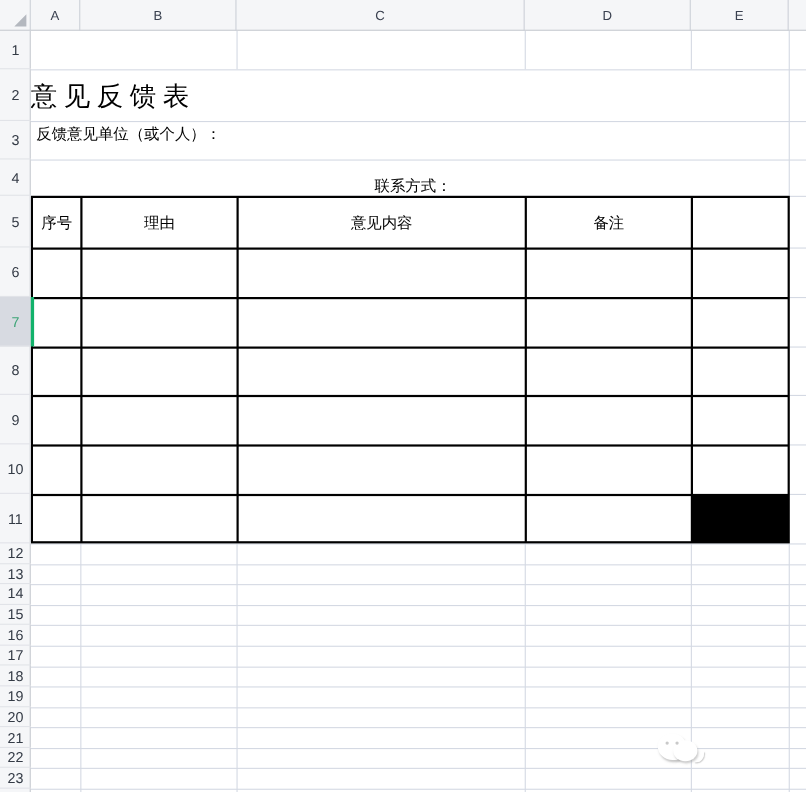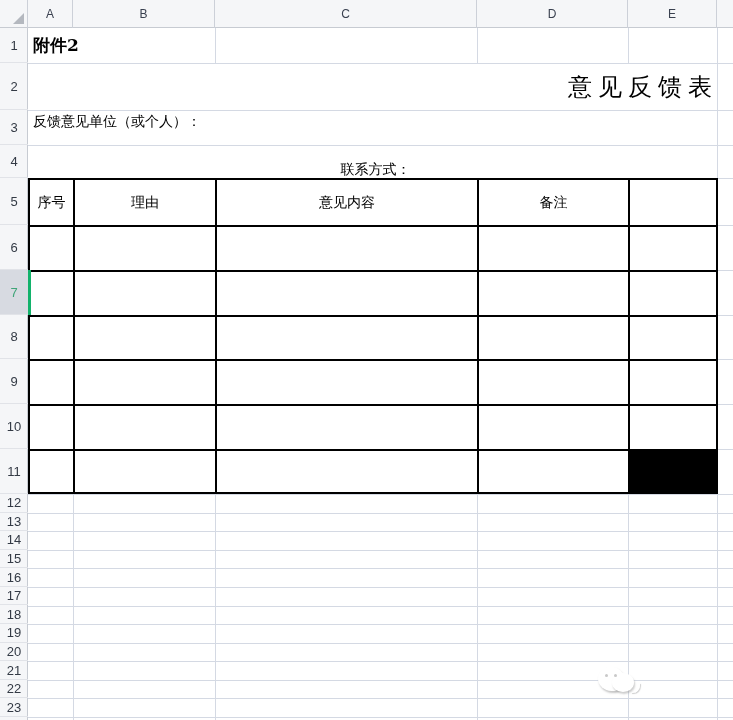--- a/index.html
+++ b/index.html
@@ -22,21 +22,21 @@
   .rowhead{position:absolute;left:0;width:28px;box-sizing:border-box;z-index:5;
     border-bottom:1px solid #e1e3e8;color:#333a45;font-size:13px;
     display:flex;align-items:center;justify-content:center;}
   .rowhead.sel{background:#d7dae1;color:#3fa578;}
   
   .gl{position:absolute;background:#d4d9e3;z-index:1;}
   
   .cell{position:absolute;z-index:2;box-sizing:border-box;display:flex;align-items:center;color:#000;}
   .cjk{font-family:"DejaVu Serif",serif;}
   .a1{font-size:17px;font-weight:bold;padding-left:5px;}
-  .title{font-size:24px;letter-spacing:6px;justify-content:flex-end;}
+  .title{font-size:24px;letter-spacing:6px;justify-content:flex-start;}
   .lbl{font-size:14px;padding-left:5px;}
   
   #ftable{position:absolute;left:28px;top:178px;width:690px;height:316px;z-index:3;
     background:#000;display:grid;box-sizing:border-box;
     grid-template-columns:43px 140px 260px 149px 86px;
     grid-template-rows:45px 43px 43px 42px 43px 43px 41px;
     gap:2px;padding:2px;}
   #ftable .tcell{background:#fff;display:flex;align-items:center;justify-content:center;
     font-family:"DejaVu Serif",serif;font-size:14px;color:#000;}
   .accent{position:absolute;left:28px;top:270px;width:3px;height:45px;z-index:7;}
@@ -62,23 +62,20 @@
 <div id="sheet">
 
   <div class="colstrip">
     <div class="corner">
       <div class="tri"></div>
     </div>
   </div>
 
   <div class="gutterbg"></div>
 
-  <div class="cell a1 cjk" style="left:28px;top:28px;width:187px;height:35px;">
-    <span>附件2</span>
-  </div>
   <div class="cell title cjk" style="left:28px;top:63px;width:690px;height:47px;">
     <span>意见反馈表</span>
   </div>
   <div class="cell lbl cjk" style="left:28px;top:104px;width:690px;height:35px;">
     <span>反馈意见单位（或个人）：</span>
   </div>
   <div class="cell lbl cjk" style="left:28px;top:145px;width:690px;height:49px;justify-content:center;">
     <span>联系方式：</span>
   </div>
 

